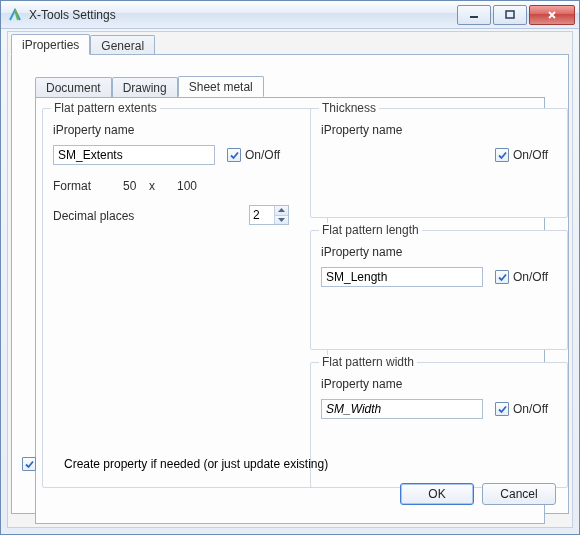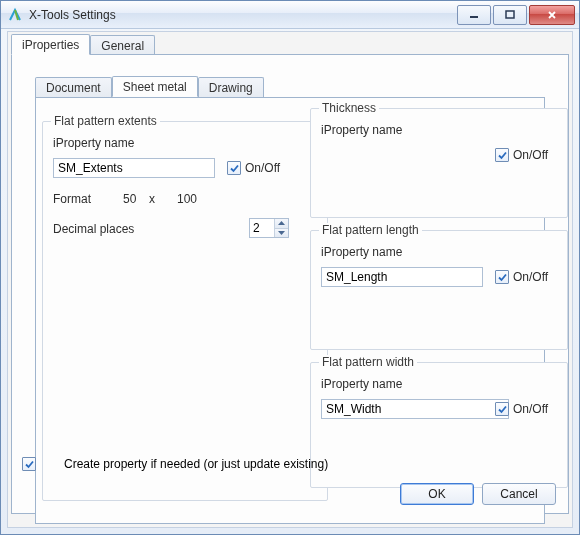--- a/index.html
+++ b/index.html
@@ -72,26 +72,26 @@
   </div>
 
   <div class="client">
     <div class="tabstrip">
       <div class="tab active">iProperties</div>
       <div class="tab inactive">General</div>
     </div>
     <div class="tabpanel lvl1">
       <div class="tabstrip" style="top:0;">
         <div class="tab inactive">Document</div>
+        <div class="tab inactive">Drawing</div>
         <div class="tab active">Sheet metal</div>
-        <div class="tab inactive">Drawing</div>
       </div>
       <div class="tabpanel subpanel">
 
-        <div class="fieldset" style="left:6px; top:10px; width:286px; height:380px;margin-top:13px;">
+        <div class="fieldset" style="left:6px; top:10px; width:286px; height:380px;">
           <span class="legend">Flat pattern extents</span>
           <span class="lbl" style="left:10px; top:14px;">iProperty name</span>
           <input type="text" class="txt" style="left: 10px; top: 36px; width: 162px;" value="SM_Extents">
           <span class="chk" style="left:184px; top:39px;">
               <svg viewBox="0 0 11 11">
                 <path d="M2 5.5 L4.5 8 L9 2.5" fill="none" stroke="#2a6bbf" stroke-width="1.8"></path>
               </svg>
             </span>
           <span class="chklabel" style="left:202px; top:39px;">On/Off</span>
           <span class="lbl" style="left:10px; top:70px;">Format</span>
@@ -135,21 +135,21 @@
               <svg viewBox="0 0 11 11">
                 <path d="M2 5.5 L4.5 8 L9 2.5" fill="none" stroke="#2a6bbf" stroke-width="1.8"></path>
               </svg>
             </span>
           <span class="chklabel" style="left:202px; top:39px;">On/Off</span>
         </div>
 
         <div class="fieldset" style="left:274px; top:264px; width:258px; height:126px;">
           <span class="legend">Flat pattern width</span>
           <span class="lbl" style="left:10px; top:14px;">iProperty name</span>
-          <input type="text" class="txt" style="left: 10px; top: 36px; width: 188px;" value="SM_Width">
+          <input type="text" class="txt" style="left: 10px; top: 36px; width: 162px; font-style: italic;" value="SM_Width">
           <span class="chk" style="left:184px; top:39px;">
               <svg viewBox="0 0 11 11">
                 <path d="M2 5.5 L4.5 8 L9 2.5" fill="none" stroke="#2a6bbf" stroke-width="1.8"></path>
               </svg>
             </span>
           <span class="chklabel" style="left:202px; top:39px;">On/Off</span>
         </div>
 
       </div>
 

